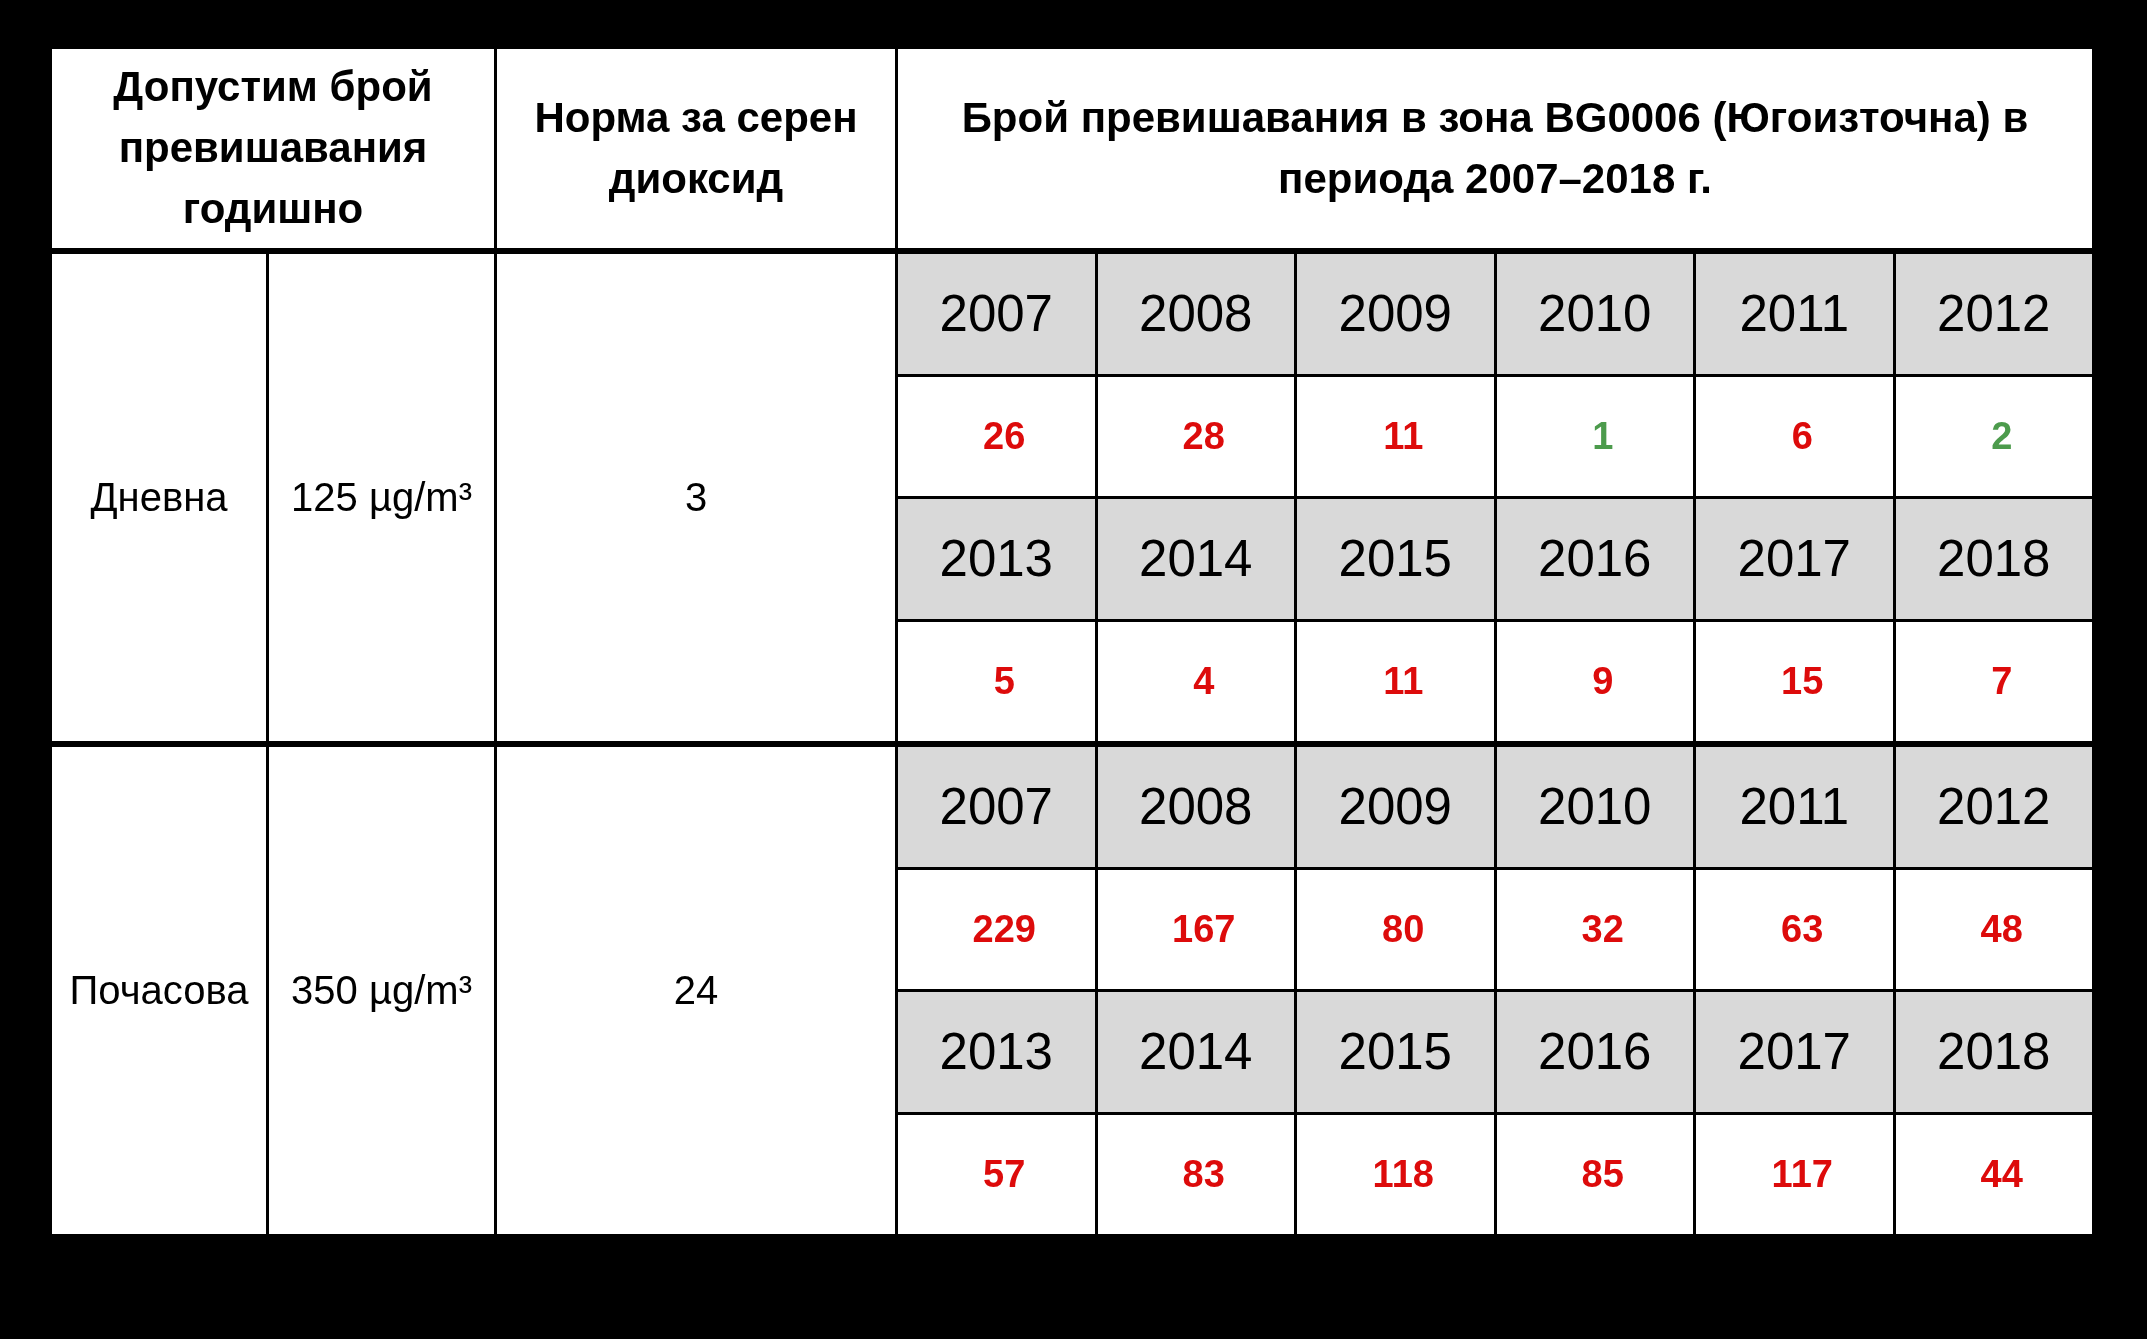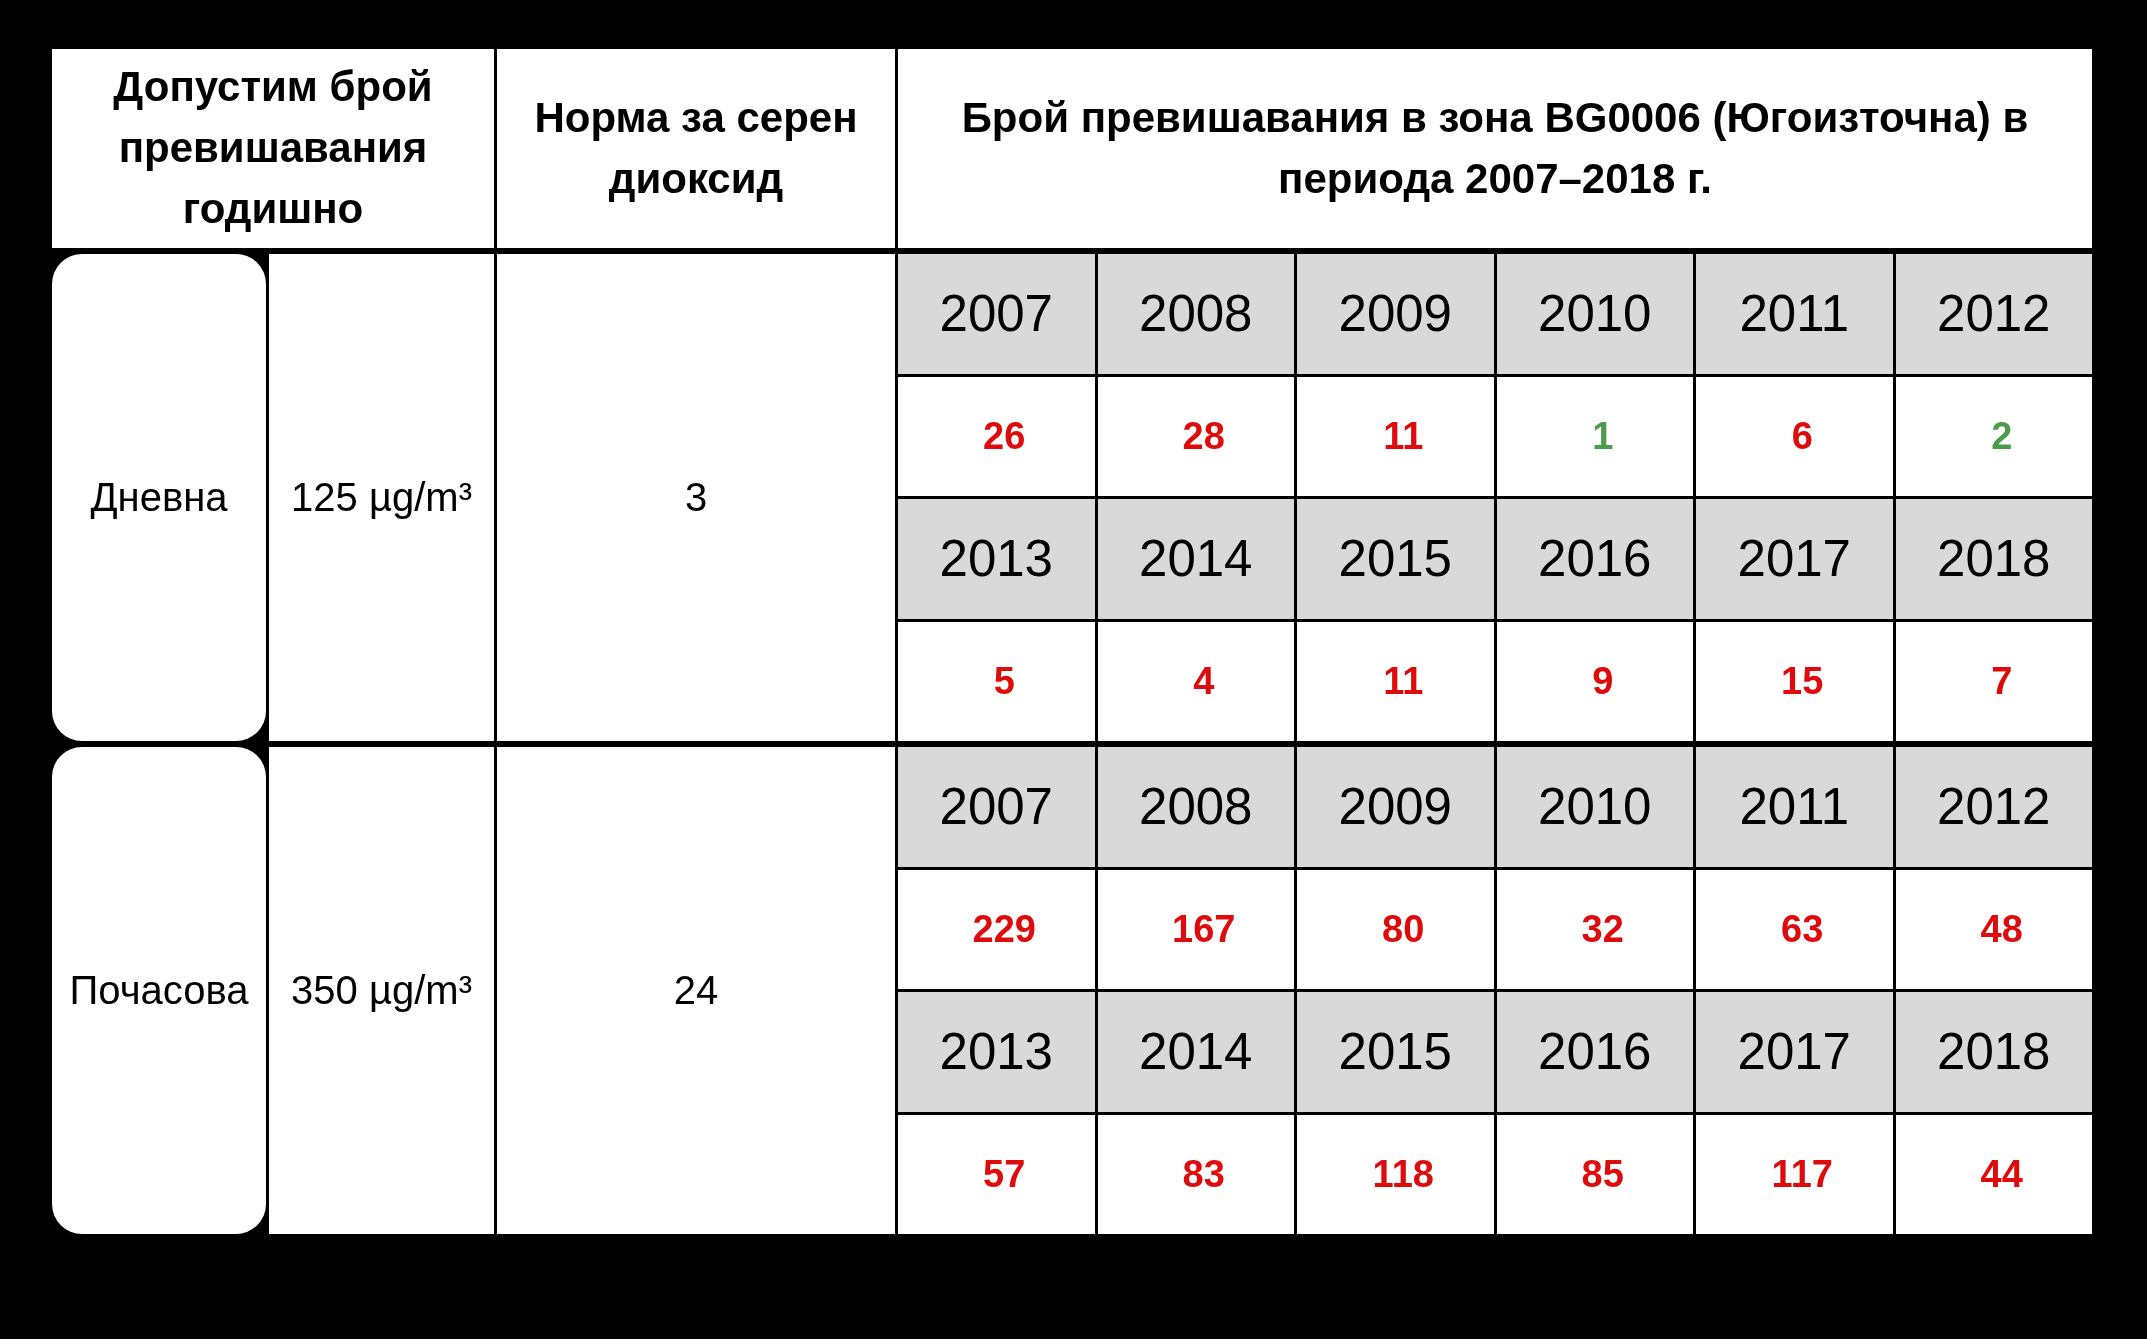--- a/index.html
+++ b/index.html
@@ -53,21 +53,21 @@
     background: #000000;
   }
   .cell {
     background: #ffffff;
     display: flex;
     align-items: center;
     justify-content: center;
     text-align: center;
     font-size: 40px;
   }
-  .c1 { grid-area: 1 / 1 / span 4 / auto; border-radius: 30px; }
+  .c1 { grid-area: 1 / 1 / span 4 / auto; }
   .c2 { grid-area: 1 / 2 / span 4 / auto; }
   .c3 { grid-area: 1 / 3 / span 4 / auto; }
   .year {
     background: var(--clr-gray, #d9d9d9);
     font-size: 51px;
   }
   .val {
     font-weight: bold;
     font-size: 38px;
     padding-left: 16px;

